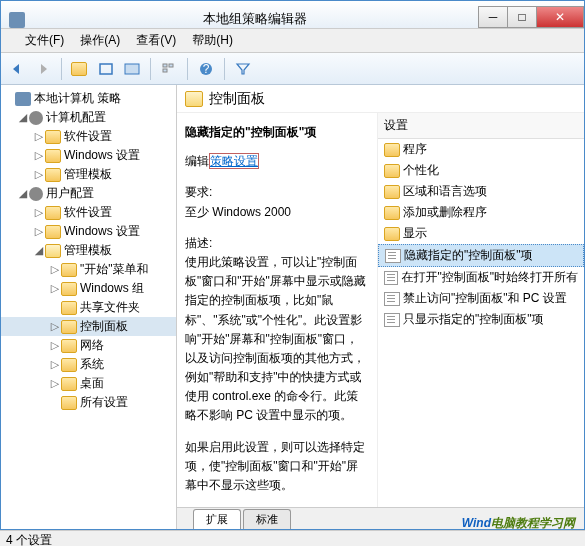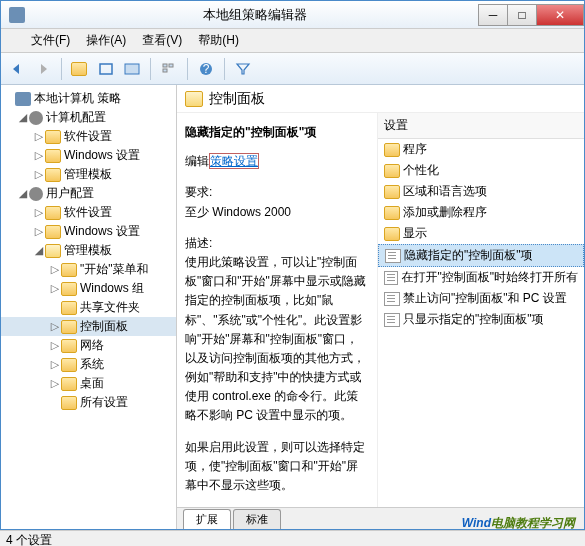--- a/index.html
+++ b/index.html
@@ -1,24 +1,24 @@
 <!DOCTYPE html>
 <html><head>
 <meta charset="utf-8">
 <style>
 * { margin: 0; padding: 0; box-sizing: border-box; font-family: "Microsoft YaHei", sans-serif; font-size: 12px; }
 body { background: #fff; width: 585px; height: 546px; overflow: hidden; }
 .window { width: 585px; height: 530px; border: 1px solid #4a8ac9; display: flex; flex-direction: column; }
-.titlebar { height: 28px; background: linear-gradient(#fff, #e8f0f8); display: flex; align-items: center; padding-left: 8px; border-bottom: 1px solid #ccc; }
+.titlebar { height: 28px; background: linear-gradient(#fff, #e8f0f8); display: flex; align-items: flex-end; padding-left: 8px; border-bottom: 1px solid #ccc; }
 .titlebar-icon { width: 16px; height: 16px; margin-right: 6px; }
 .titlebar-title { flex: 1; text-align: center; font-size: 13px; }
 .titlebar-btns { display: flex; }
 .titlebar-btn { width: 30px; height: 22px; display: flex; align-items: center; justify-content: center; border: 1px solid #999; margin-left: -1px; background: linear-gradient(#f8f8f8,#e0e0e0); }
 .titlebar-btn.close { background: linear-gradient(#e88,#c33); width: 48px; }
-.menubar { height: 24px; background: #f0f0f0; display: flex; align-items: center; padding-left: 22px; border-bottom: 1px solid #ccc; }
+.menubar { height: 24px; background: #f0f0f0; display: flex; align-items: center; padding-left: 16px; border-bottom: 1px solid #ccc; }
 .menuitem { padding: 2px 8px; }
 .toolbar { height: 32px; background: linear-gradient(#f8fbfe,#e4eef8); display: flex; align-items: center; padding-left: 4px; border-bottom: 1px solid #b8c8d8; gap: 2px; }
 .tb-btn { width: 24px; height: 24px; display: flex; align-items: center; justify-content: center; border: 1px solid transparent; }
 .tb-sep { width: 1px; height: 22px; background: #b8c8d8; margin: 0 4px; }
 .body { flex: 1; display: flex; overflow: hidden; }
 .tree { width: 176px; border-right: 1px solid #ccc; overflow-y: auto; padding-top: 4px; background: #fff; }
 .tree-item { display: flex; align-items: center; padding: 1px 2px; white-space: nowrap; }
 .tw { display: inline-block; width: 12px; text-align: center; color: #666; cursor: pointer; font-size: 11px; }
 .ticon { display: inline-block; width: 16px; height: 14px; margin-right: 3px; }
 .folder { background: linear-gradient(#ffe9a8,#f5c75e); border: 1px solid #daa520; border-radius: 2px; }
@@ -37,21 +37,21 @@
 .detail { width: 200px; padding: 10px 8px; overflow-y: auto; line-height: 1.6; }
 .detail-title { font-weight: bold; margin-bottom: 10px; }
 .detail a { color: #0066cc; }
 .list { flex: 1; overflow: auto; border-left: 1px solid #eee; }
 .list-header { padding: 4px 6px; background: #f8f8f8; border-bottom: 1px solid #e0e0e0; font-size: 12px; }
 .list-item { display: flex; align-items: center; padding: 2px 6px; white-space: nowrap; text-align: center; }
 .list-item.sel { background: #cce4f7; border: 1px dotted #4a8ac9; }
 .licon { display: inline-block; width: 16px; height: 14px; margin-right: 3px; }
 .policy-icon { background: #fff; border: 1px solid #999; position: relative; }
 .policy-icon::after { content: ""; position: absolute; left: 2px; top: 2px; width: 8px; height: 1px; background: #999; box-shadow: 0 3px #999, 0 6px #999; }
-.tabs { height: 22px; border-top: 1px solid #ccc; display: flex; align-items: flex-end; padding-left: 6px; background: #f0f0f0; }
+.tabs { height: 22px; border-top: 1px solid #ccc; display: flex; align-items: flex-end; padding-left: 16px; background: #f0f0f0; }
 .tab { padding: 2px 12px; border: 1px solid #999; border-bottom: none; background: #fff; margin-right: 2px; font-size: 11px; border-radius: 3px 3px 0 0; }
 .tab.inactive { background: #e8e8e8; }
 .status { height: 20px; border-top: 1px solid #ccc; padding: 2px 6px; background: #f0f0f0; display: flex; align-items: center; }
 .wm { position: absolute; right: 10px; bottom: 14px; font-weight: bold; font-style: italic; font-size: 16px; }
 .wm1 { color: #1060c0; }
 .wm2 { color: #4d7c0f; }
 </style>
 </head>
 <body>
 

